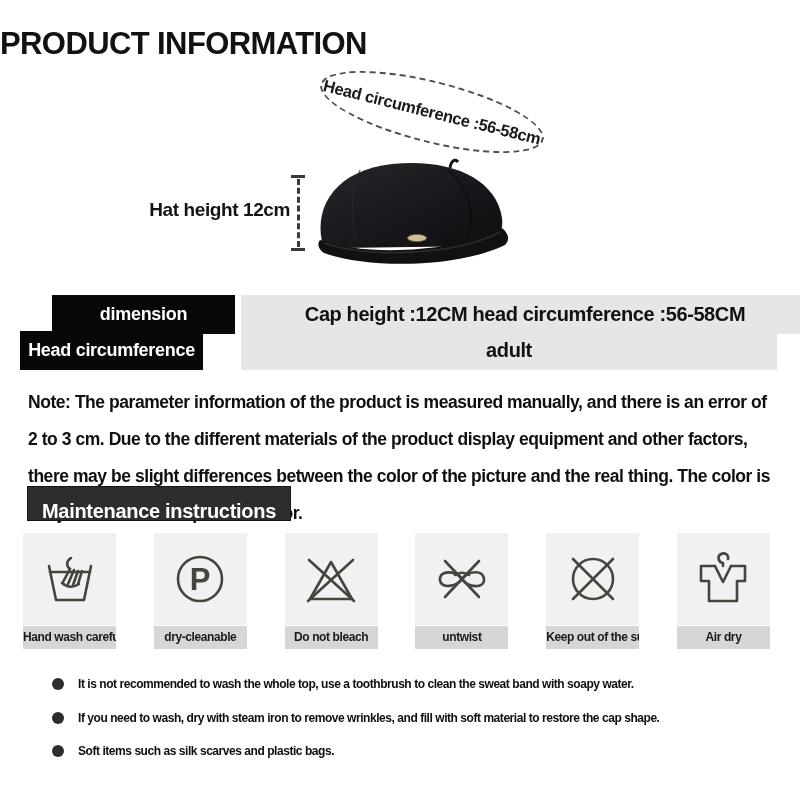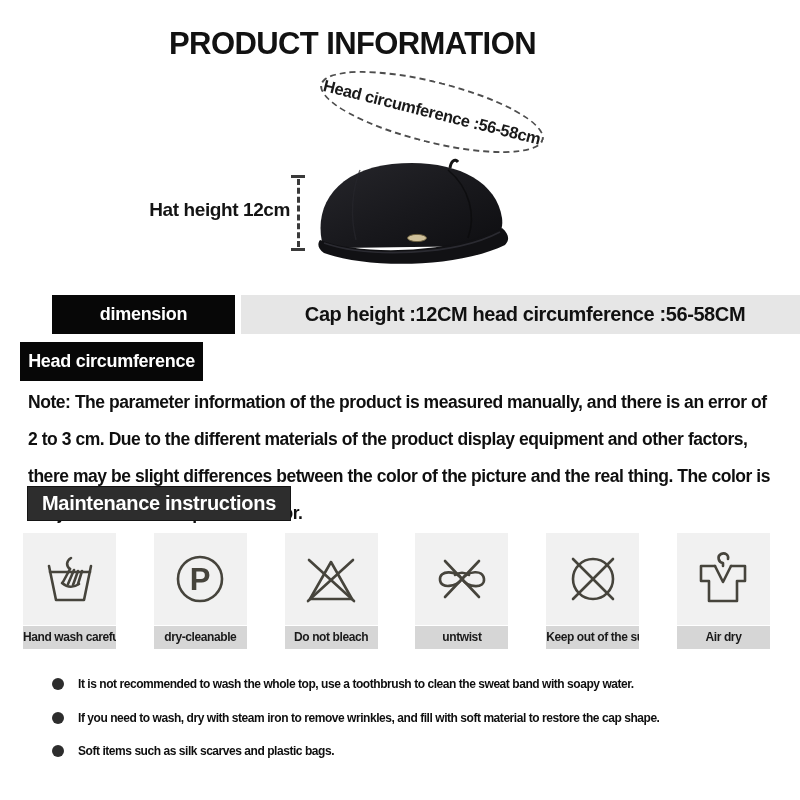--- a/index.html
+++ b/index.html
@@ -3,22 +3,22 @@
 <meta charset="utf-8">
 <style>
   * { margin:0; padding:0; box-sizing:border-box; }
   html,body { background:#fff; }
   #page {
     position:relative; width:800px; height:800px; background:#ffffff;
     font-family:"Liberation Sans", sans-serif; color:#141414; overflow:hidden;
   }
   
   .page-title {
-    position:absolute; top:26px; left:0; width:673px; text-align:center;
-    font-size:31px; font-weight:bold; letter-spacing:-0.6px; color:#121212;margin-left:16px;
+    position:absolute; top:26px; left:0; width:673px; 
+    font-size:31px; font-weight:bold; letter-spacing:-0.6px; color:#121212;
   }
   
   .circ-ellipse {
     position:absolute; left:317px; top:81px; width:230px; height:62px;
     border:2px dashed #4d4d4d; border-radius:50%;
     transform:rotate(14deg); transform-origin:center;
     display:flex; align-items:center; justify-content:center;
   }
   .circ-ellipse span {
     font-size:16.5px; font-weight:bold; letter-spacing:-0.4px; color:#1a1a1a; white-space:nowrap;
@@ -35,31 +35,31 @@
   
   .spec-row { position:absolute; left:20px; width:757px; height:39px; display:flex; }
   .spec-row .label-cell {
     width:183px; background:#070707; color:#ffffff; font-size:18px; font-weight:bold;
     letter-spacing:-0.3px; display:flex; align-items:center; justify-content:center;
   }
   .spec-row .value-cell {
     flex:1; margin-left:6px; background:#e6e6e6; color:#111; font-size:20px; font-weight:bold;
     letter-spacing:-0.4px; display:flex; align-items:center; justify-content:center;
   }
-  .row-1 { top:295px;margin-left:32px; } .row-2 { top:342px;gap:32px; }
+  .row-1 { top:295px;margin-left:32px; } .row-2 { top:331px;gap:32px; }
   
   .note-text {
     position:absolute; left:28px; top:384px; width:748px;
     font-size:17.5px; font-weight:bold; letter-spacing:-0.45px; line-height:37px; color:#0f0f0f;
   }
   
   .maint-header {
     position:absolute; left:27px; top:486px; height:35px; background:#2d2d2d;
     border:1px solid #151515; color:#ffffff; font-size:20px; font-weight:bold;
-    letter-spacing:-0.3px; line-height:33px; padding:0 14px;
+    letter-spacing:-0.3px; line-height:33px; padding:8px 14px;
   }
   .icon-row {
     position:absolute; left:23px; top:533px; width:747px;
     display:flex; justify-content:space-between;
   }
   .icon-card { width:93px; }
   .icon-box {
     width:93px; height:92px; background:#f1f1f1;
     display:flex; align-items:center; justify-content:center;
   }
@@ -107,20 +107,21 @@
   <div class="measure-cap cap-top"></div>
   <div class="measure-cap cap-bottom"></div>
   <div class="hat-height-label">Hat height 12cm</div>
 
   <div class="spec-row row-1">
     <div class="label-cell">dimension</div>
     <div class="value-cell">Cap height :12CM head circumference :56-58CM</div>
   </div>
   <div class="spec-row row-2">
     <div class="label-cell">Head circumference</div>
+    <div class="value-cell">adult</div>
   </div>
 
   <div class="note-text">Note: The parameter information of the product is measured manually, and there is an error of 2 to 3 cm. Due to the different materials of the product display equipment and other factors, there may be slight differences between the color of the picture and the real thing. The color is subject to the actual product color.</div>
 
   <div class="maint-header">Maintenance instructions</div>
 
   <div class="icon-row">
 
     <div class="icon-card">
       <div class="icon-box">

